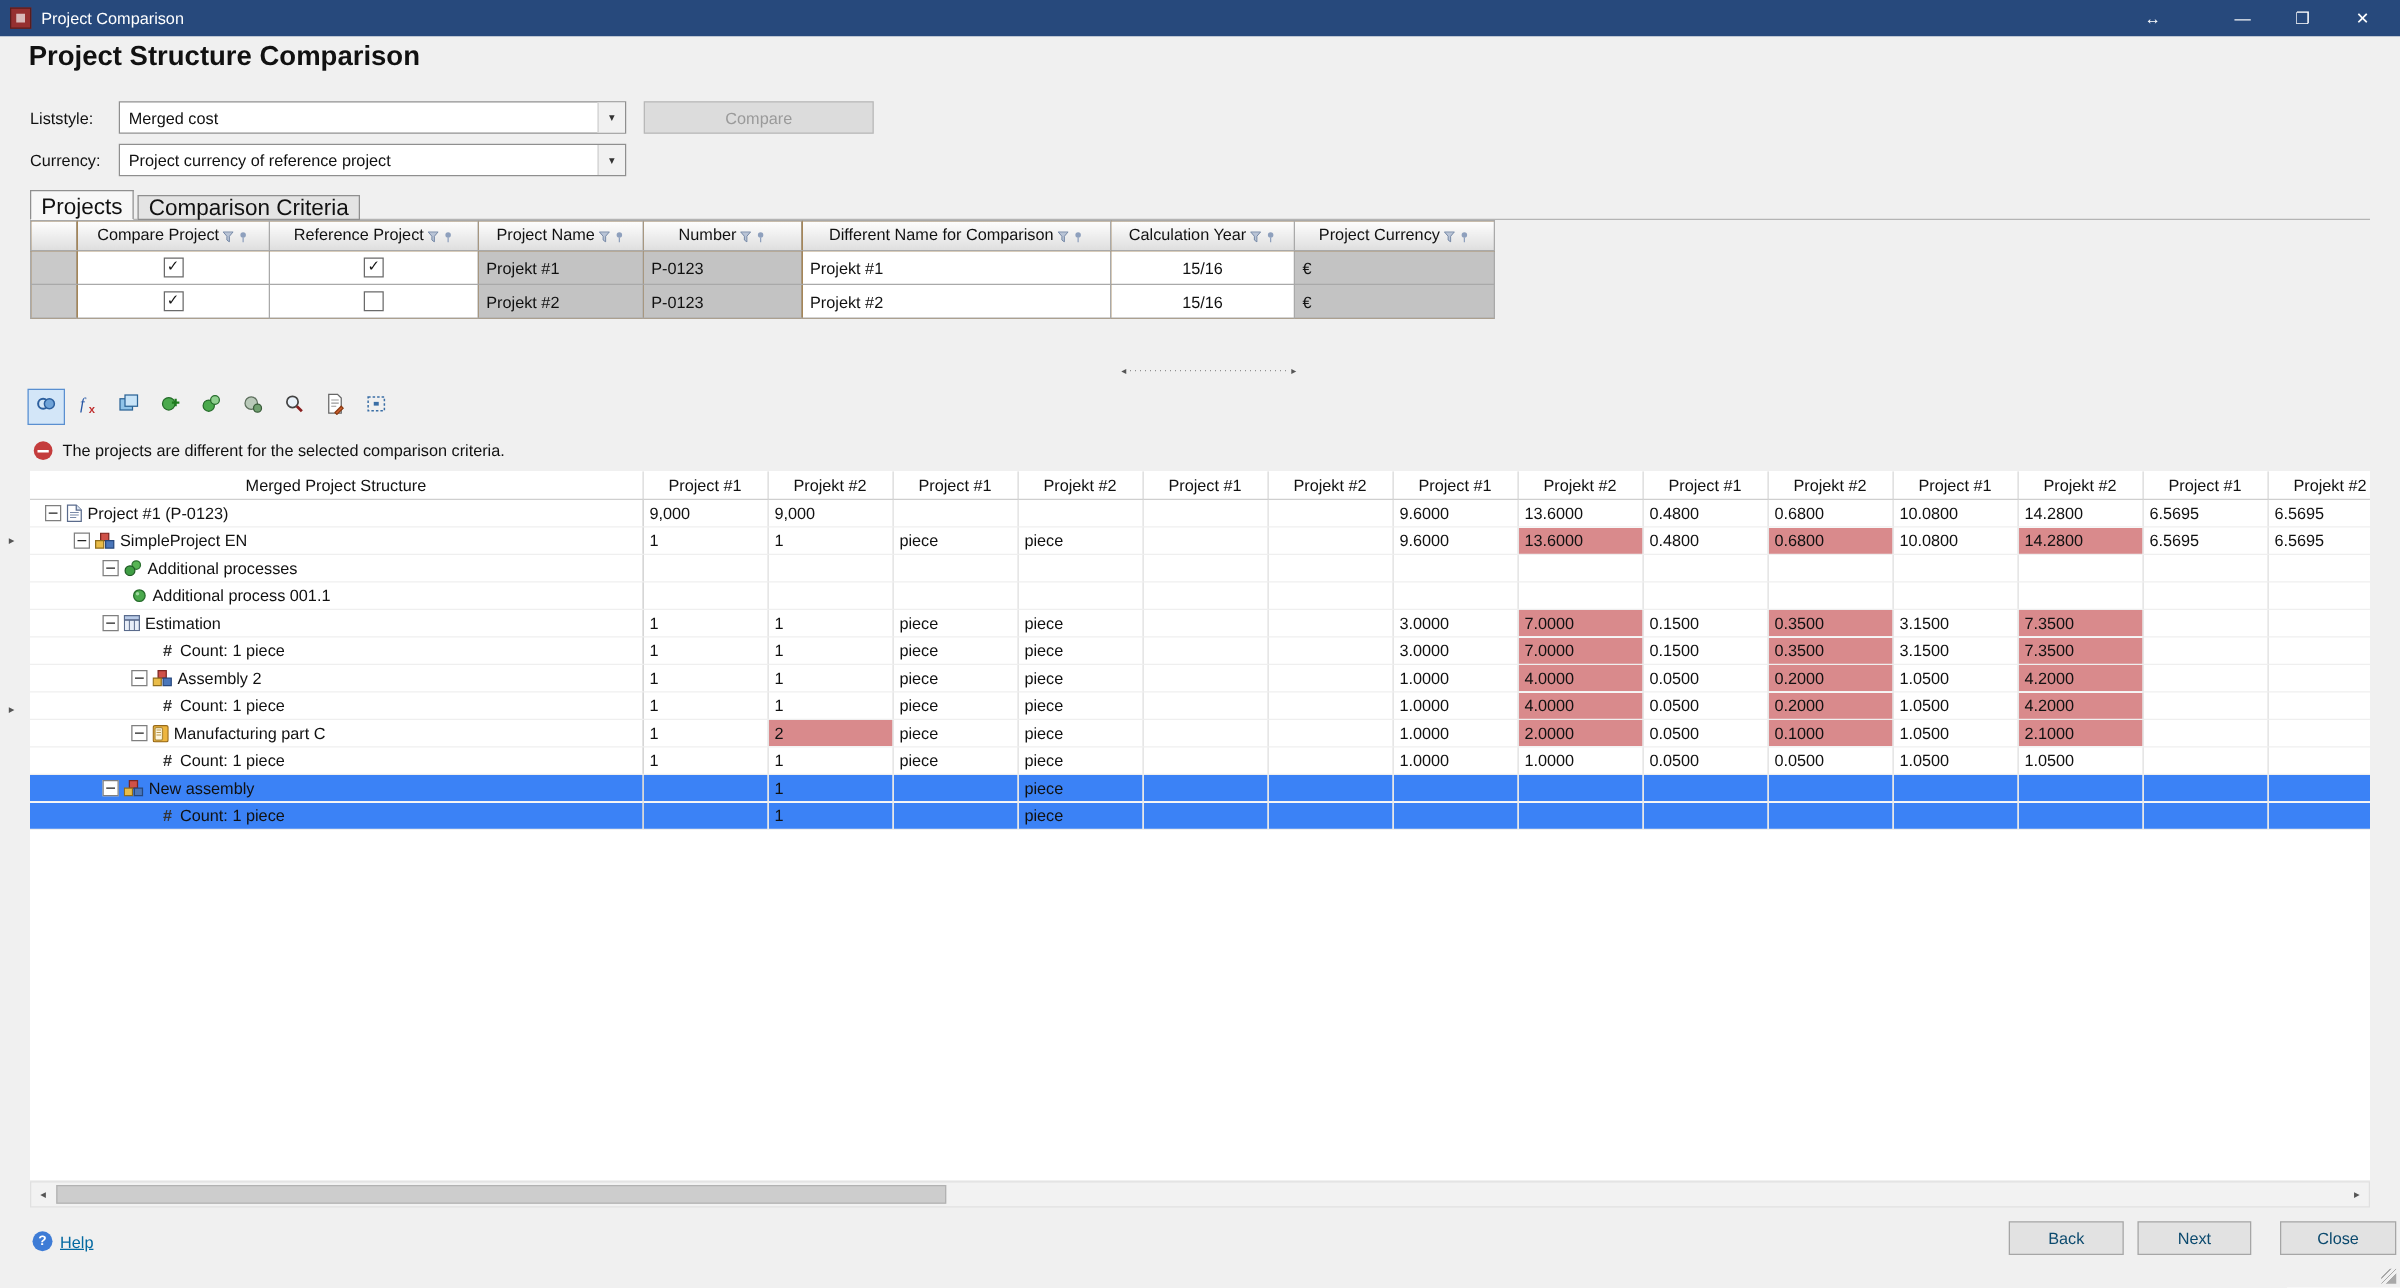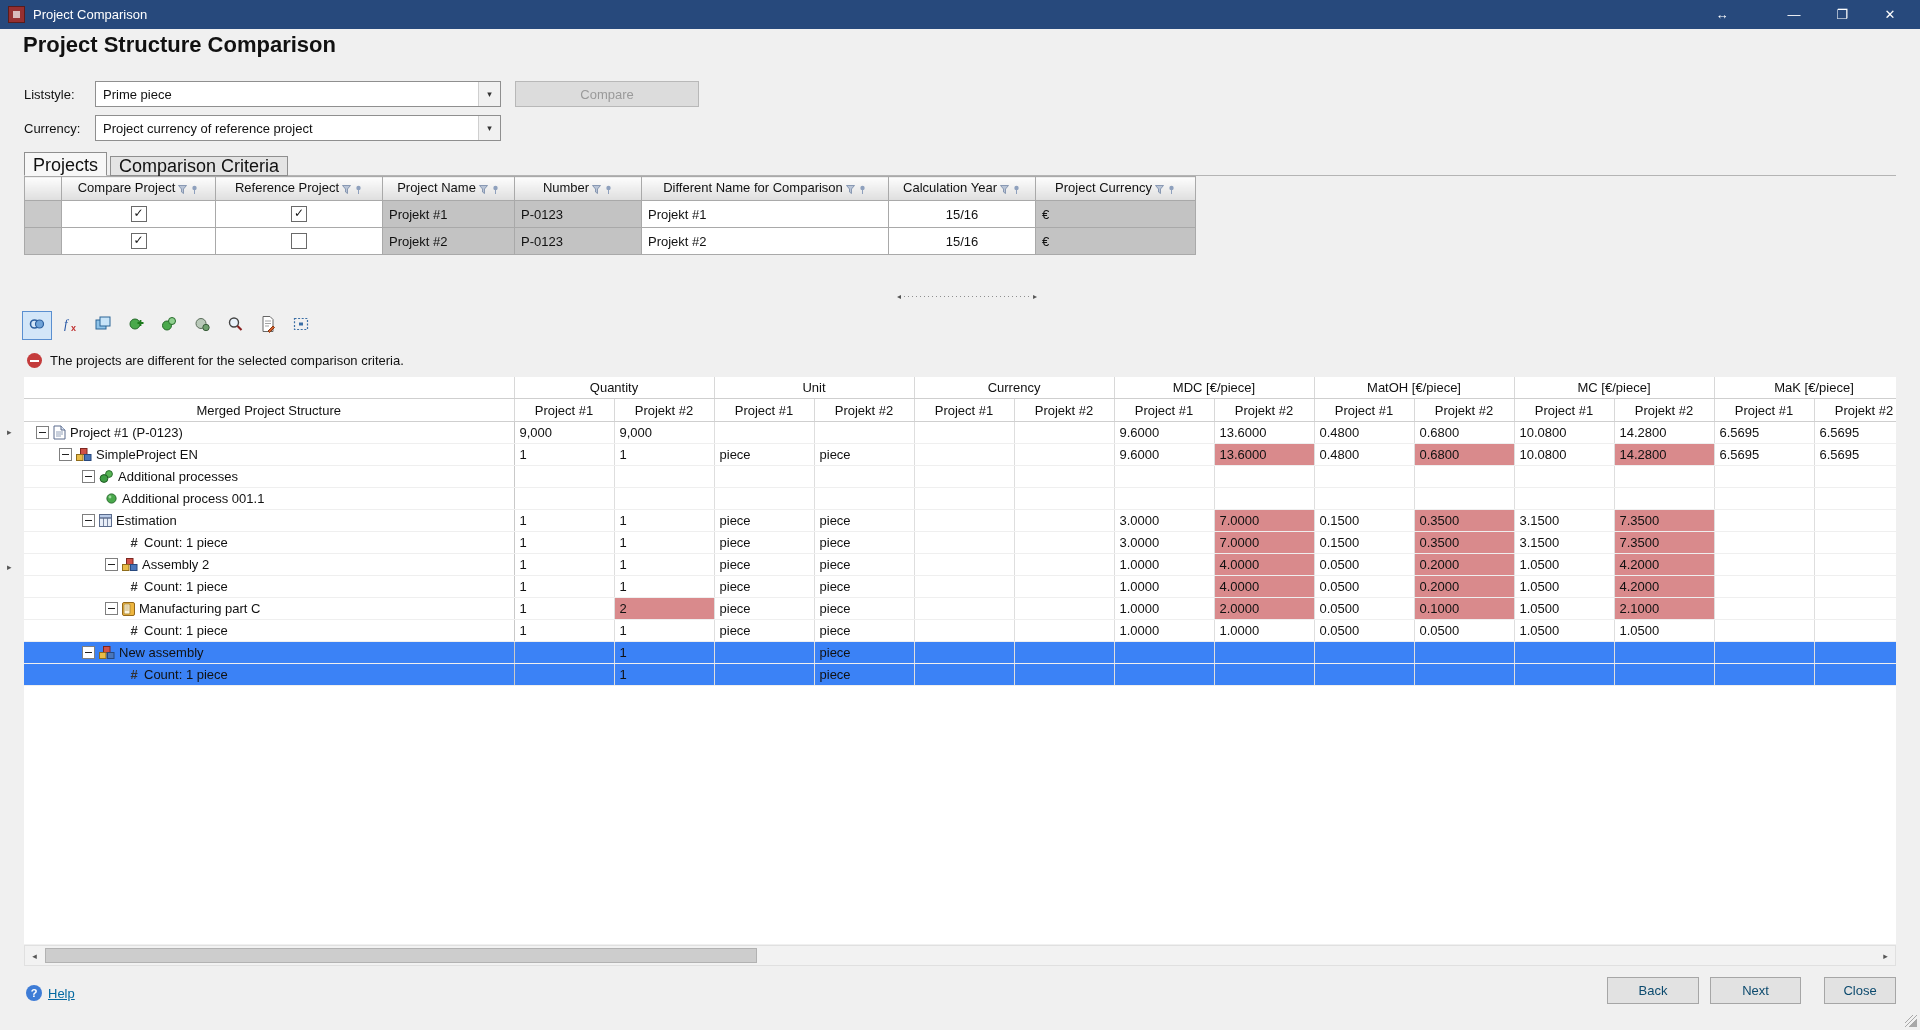--- a/index.html
+++ b/index.html
@@ -94,21 +94,21 @@
     <span class="tb-btn">—</span>
     <span class="tb-btn">❐</span>
     <span class="tb-btn">✕</span>
   </div>
 </div>
 
 <h1>Project Structure Comparison</h1>
 
 <span class="lbl" style="top:87px">Liststyle:</span>
 <div class="combo" style="top:81px">
-  <span class="combo-val">Prime piece</span>
+  <span class="combo-val">Merged cost</span>
   <span class="combo-arrow">▾</span>
 </div>
 <button class="compare-btn">Compare</button>
 
 <span class="lbl" style="top:121px">Currency:</span>
 <div class="combo" style="top:115px">
   <span class="combo-val">Project currency of reference project</span>
   <span class="combo-arrow">▾</span>
 </div>
 
@@ -288,30 +288,20 @@
         <col style="width:100px">
         <col style="width:100px">
         <col style="width:100px">
         <col style="width:100px">
         <col style="width:100px">
         <col style="width:100px">
         <col style="width:100px">
       </colgroup>
       <thead>
         <tr>
-          <th class="gh"></th>
-          <th colspan="2" class="gh">Quantity</th>
-          <th colspan="2" class="gh">Unit</th>
-          <th colspan="2" class="gh">Currency</th>
-          <th colspan="2" class="gh">MDC [€/piece]</th>
-          <th colspan="2" class="gh">MatOH [€/piece]</th>
-          <th colspan="2" class="gh">MC [€/piece]</th>
-          <th colspan="2" class="gh">MaK [€/piece]</th>
-        </tr>
-        <tr>
           <th class="treeh">Merged Project Structure</th>
           <th class="sh">Project #1</th>
           <th class="sh">Projekt #2</th>
           <th class="sh">Project #1</th>
           <th class="sh">Projekt #2</th>
           <th class="sh">Project #1</th>
           <th class="sh">Projekt #2</th>
           <th class="sh">Project #1</th>
           <th class="sh">Projekt #2</th>
           <th class="sh">Project #1</th>
@@ -657,14 +647,14 @@
   <div class="hs-thumb"></div>
   <span class="hs-ar right">▸</span>
 </div>
 
 <div class="help">
   <span class="help-ic">?</span>
   <a>Help</a>
 </div>
 <button class="footer-btn" style="left:1607px;width:92px">Back</button>
 <button class="footer-btn" style="left:1710px;width:91px">Next</button>
-<button class="footer-btn" style="left:1824px;width:72px">Close</button>
+<button class="footer-btn" style="left:1824px;width:93px">Close</button>
 <div class="grip"></div>
 
 </body></html>

